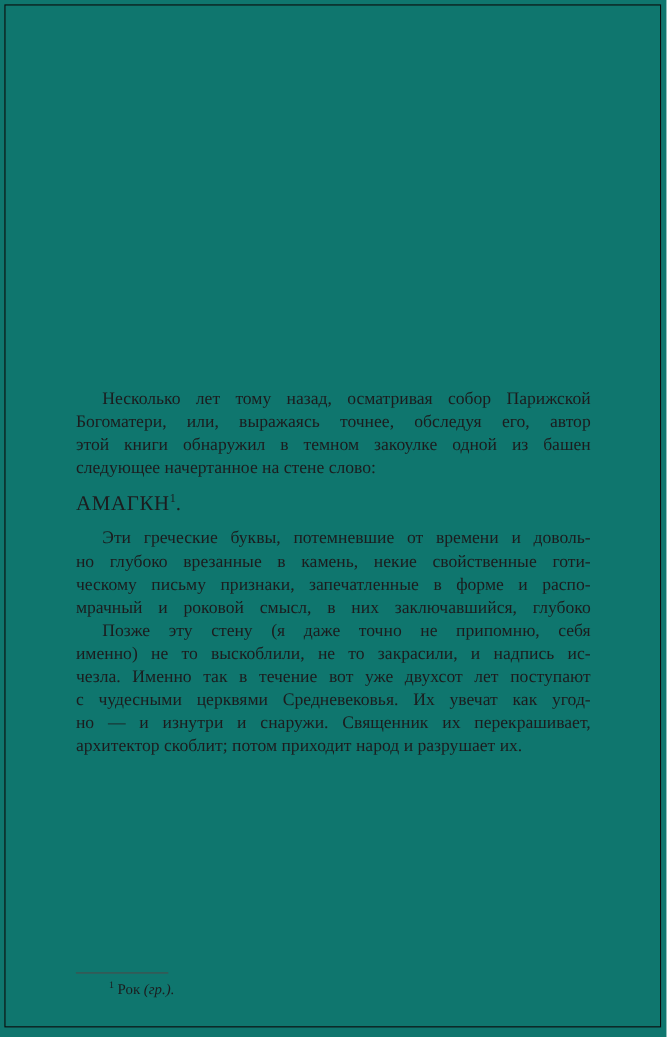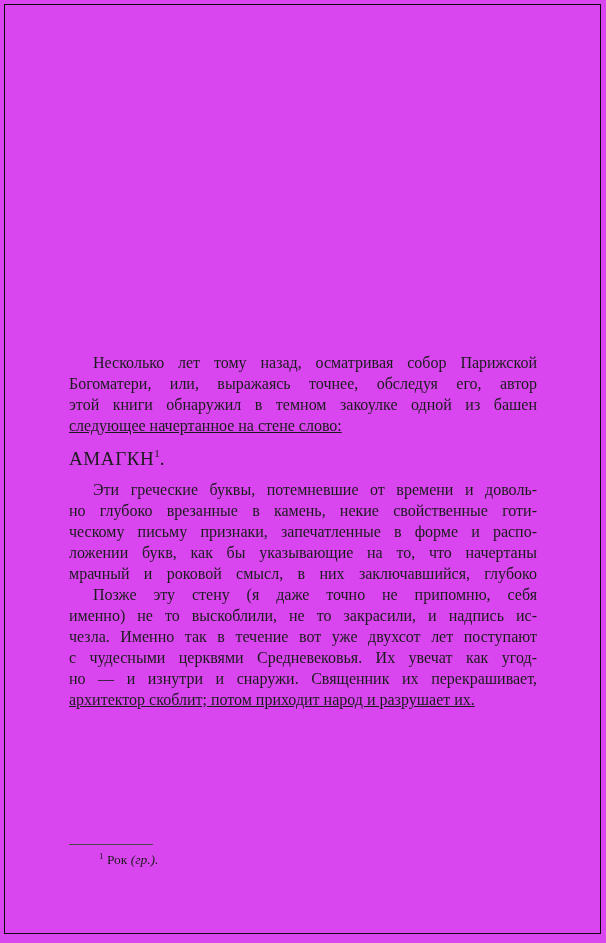--- a/index.html
+++ b/index.html
@@ -1,19 +1,19 @@
 <!DOCTYPE html>
 <html lang="ru"><head>
 <meta charset="utf-8">
 <style>
   html, body { margin: 0; padding: 0; background: #ffffff; }
   .page {
     position: relative;
     width: 606px; height: 943px;
-    background: #d946ef;
+    background: #0f766e;
     font-family: "Liberation Serif", "DejaVu Serif", serif;
     color: #1c1c1e;
     overflow: hidden;
   }
   .frame {
     position: absolute;
     left: 4px; top: 4px;
     width: 597px; height: 930px;
     border: 1.4px solid #0b0b0b;
     box-sizing: border-box;
@@ -30,38 +30,38 @@
   .line {
     text-align: justify;
     text-align-last: justify;
     height: 21px;
     overflow: hidden;
     white-space: nowrap;
   }
   
   .line { white-space: normal; }
   .line.first-line { text-indent: 24px; }
-  .line.last-line { text-align-last: left; text-decoration: underline; }
+  .line.last-line { text-align-last: left; }
   .inscription {
     font-size: 19px;
     line-height: 21px;
     letter-spacing: 0.6px;
     margin: 12px 0 10px 0;
   }
   .inscription sup {
     font-size: 11px;
     letter-spacing: 0;
     position: relative;
     top: -1px;
     vertical-align: super;
     line-height: 0;
   }
   .footnote-block {
     position: absolute;
-    left: 69px; top: 844px;
+    left: 69px; top: 884px;
     width: 468px;
     font-size: 13.5px;
     line-height: 17px;
   }
   .footnote-rule {
     width: 84px;
     border-top: 1.4px solid #4a4a4a;
     height: 0;
     margin: 0 0 6px 0;
   }
@@ -91,21 +91,20 @@
 
     <div class="inscription">
       <span>АМАГКН</span><sup>1</sup><span>.</span>
     </div>
 
     <div>
         <div class="paragraph">
           <div class="line first-line">Эти греческие буквы, потемневшие от времени и доволь-</div>
           <div class="line">но глубоко врезанные в камень, некие свойственные готи-</div>
           <div class="line">ческому письму признаки, запечатленные в форме и распо-</div>
-          <div class="line">ложении букв, как бы указывающие на то, что начертаны</div>
           <div class="line">мрачный и роковой смысл, в них заключавшийся, глубоко</div>
         </div>
         <div class="paragraph">
           <div class="line first-line">Позже эту стену (я даже точно не припомню, себя</div>
           <div class="line">именно) не то выскоблили, не то закрасили, и надпись ис-</div>
           <div class="line">чезла. Именно так в течение вот уже двухсот лет поступают</div>
           <div class="line">с чудесными церквями Средневековья. Их увечат как угод-</div>
           <div class="line">но — и изнутри и снаружи. Священник их перекрашивает,</div>
           <div class="line last-line">архитектор скоблит; потом приходит народ и разрушает их.</div>
         </div>

